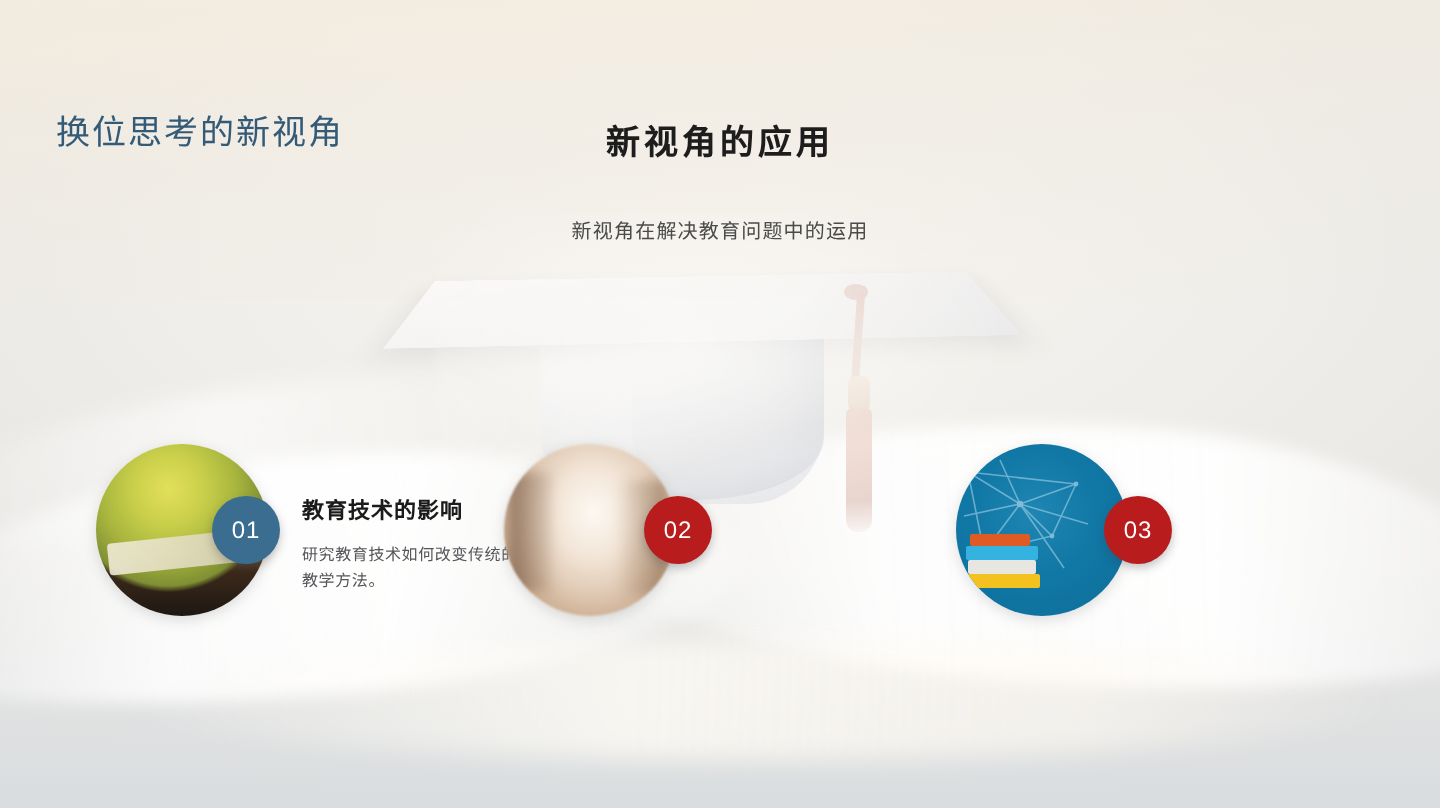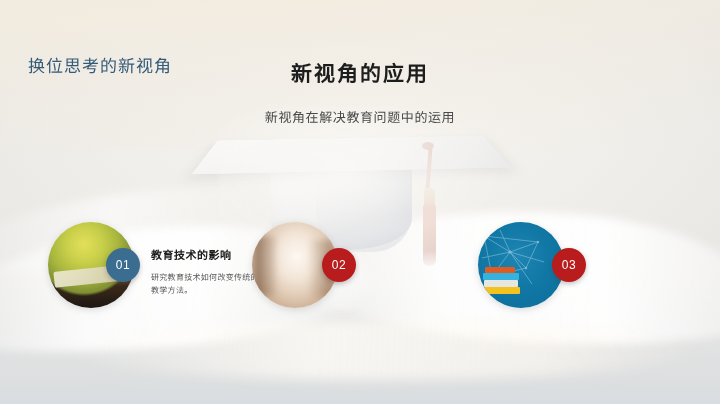--- a/index.html
+++ b/index.html
@@ -152,31 +152,31 @@
     font-weight: normal;
     color: #335b78;
     letter-spacing: 1px;
     margin-top: 24px;
   }
   .main-title {
     position: absolute;
     left: 0; top: 57px;
     width: 720px;
     text-align: center;
-    font-size: 21px;
+    font-size: 17px;
     font-weight: bold;
     color: #1d1d1d;
     letter-spacing: 2px;
   }
   .sub-title {
     position: absolute;
     left: 0; top: 107px;
     width: 720px;
     text-align: center;
-    font-size: 13px;
+    font-size: 10px;
     color: #4a4a4a;
     letter-spacing: 0.6px;
   }
 
   
   .cards {
     position: absolute;
     left: 0; top: 218px;
     width: 720px; height: 140px;
   }

